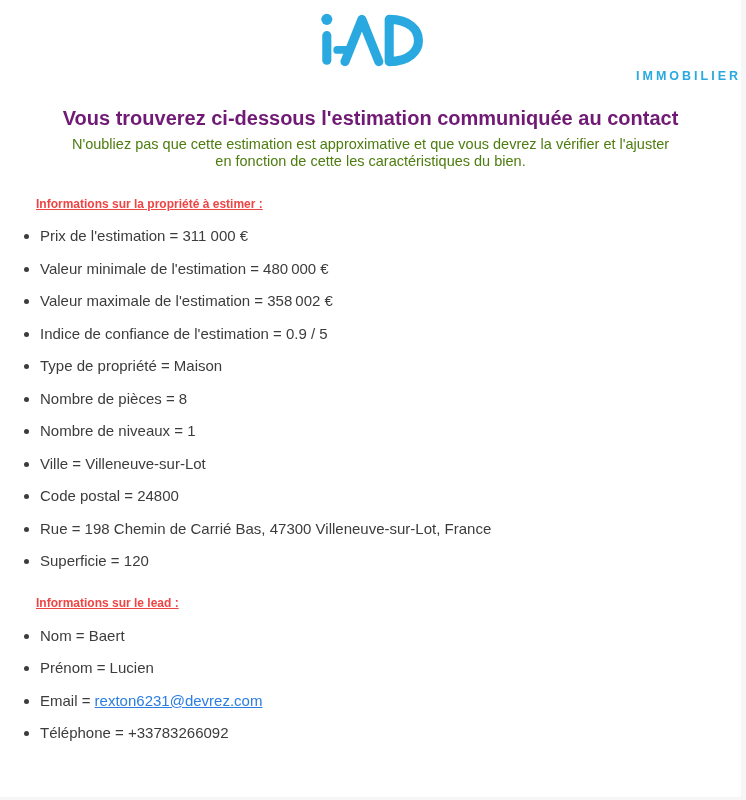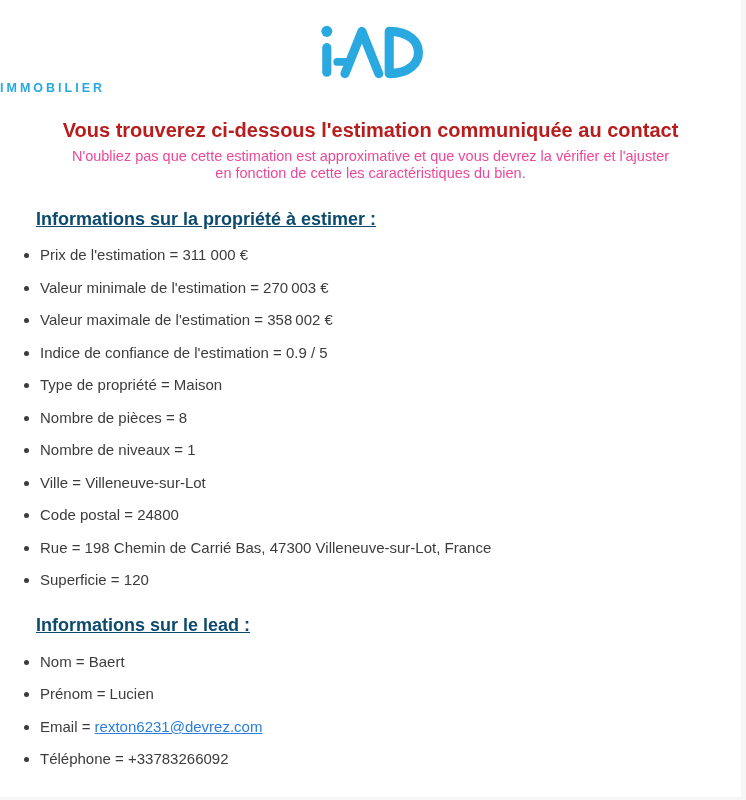--- a/index.html
+++ b/index.html
@@ -9,47 +9,47 @@
     background: #f6f6f6;
     font-family: "Liberation Sans", sans-serif;
     overflow: hidden;
   }
   .sheet {
     width: 741px;
     height: 797px;
     background: #ffffff;
     overflow: hidden;
   }
-  .logo-block { text-align: left; padding-top: 24px; }
+  .logo-block { text-align: right; padding-top: 12px; }
   .logo-mark { display: block; margin: 0 auto; }
   .logo-sub {
     color: #29a9e0;
     font-weight: bold;
     font-size: 12.5px;
     letter-spacing: 3px;
     margin-top: 2px;
   }
   .title {
-    color: #b91c1c;
+    color: #701a75;
     font-size: 20px;
     font-weight: bold;
     text-align: center;
     margin: 24px 18px 0;
     line-height: 1.1;
   }
   .subtitle {
-    color: #ec4899;
+    color: #4d7c0f;
     font-size: 14.5px;
     text-align: center;
     margin-top: 7px;
     line-height: 1.2;
   }
   h2.section-heading {
-    color: #0c4a6e;
-    font-size: 18px;
+    color: #ef4444;
+    font-size: 12px;
     font-weight: bold;
     text-decoration: underline;
     margin: 26px 0 0 36px;
     line-height: 1.2;
   }
   h2.section-heading.lead { }
   ul.info-list {
     margin: 16px 0 0 0;
     color: #3c3c3c;
     font-size: 15px;
@@ -83,21 +83,21 @@
 
   <div class="subtitle">
     <div>N'oubliez pas que cette estimation est approximative et que vous devrez la vérifier et l'ajuster</div>
     <div>en fonction de cette les caractéristiques du bien.</div>
   </div>
 
   <h2 class="section-heading">Informations sur la propriété à estimer :</h2>
 
   <ul class="info-list">
     <li>Prix de l'estimation = 311 000 €</li>
-    <li>Valeur minimale de l'estimation = 270 003 €</li>
+    <li>Valeur minimale de l'estimation = 480 000 €</li>
     <li>Valeur maximale de l'estimation = 358 002 €</li>
     <li>Indice de confiance de l'estimation = 0.9 / 5</li>
     <li>Type de propriété = Maison</li>
     <li>Nombre de pièces = 8</li>
     <li>Nombre de niveaux = 1</li>
     <li>Ville = Villeneuve-sur-Lot</li>
     <li>Code postal = 24800</li>
     <li>Rue = 198 Chemin de Carrié Bas, 47300 Villeneuve-sur-Lot, France</li>
     <li>Superficie = 120</li>
   </ul>

